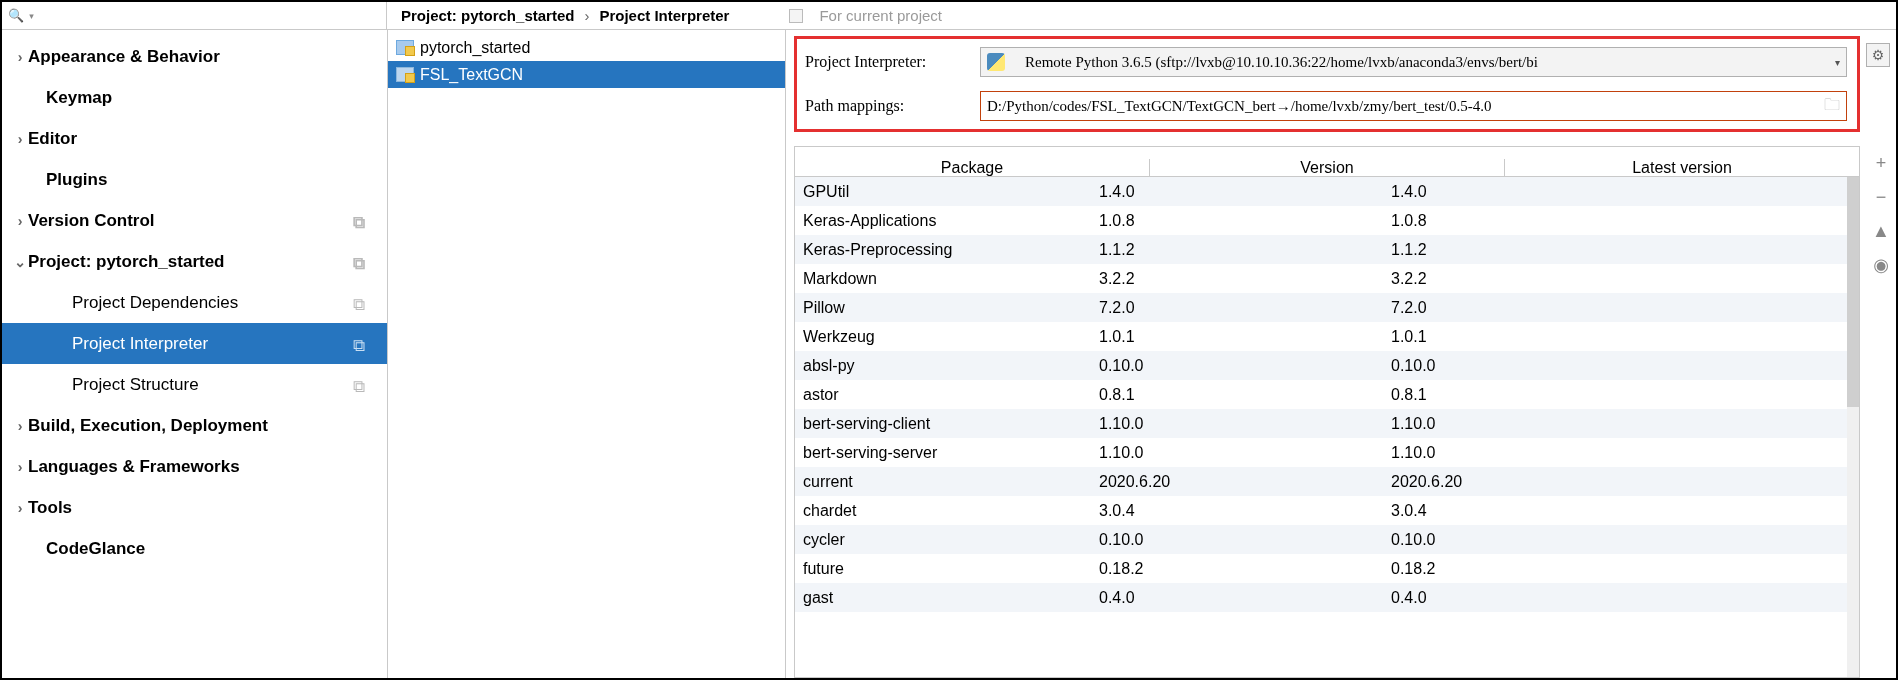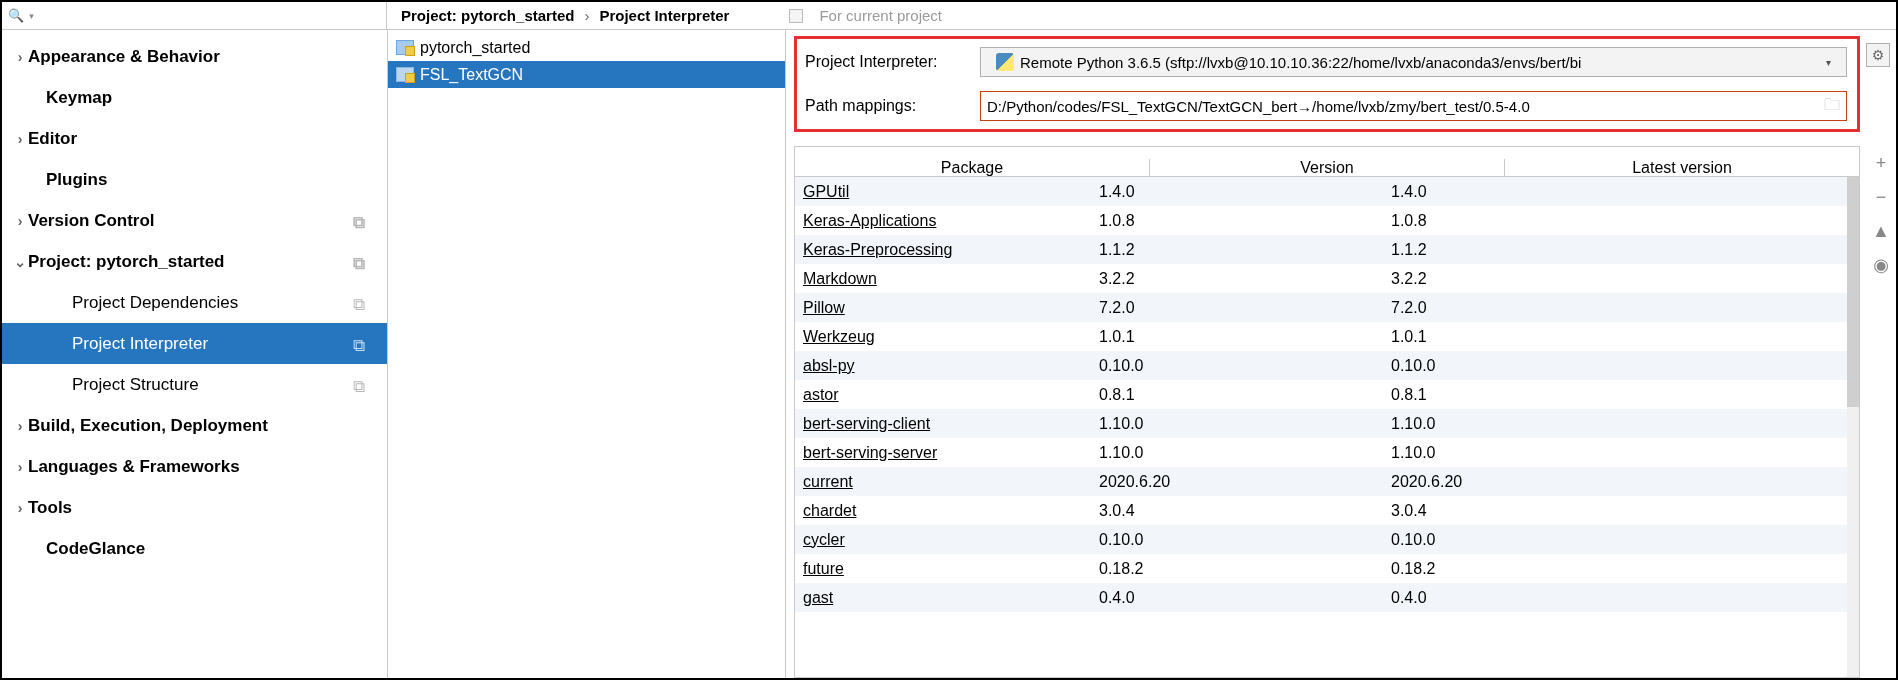--- a/index.html
+++ b/index.html
@@ -143,30 +143,31 @@
     position: relative;
   }
   .interp-block {
     margin: 6px 36px 4px 8px;
     padding: 8px 10px 8px 8px;
     border: 3px solid #e43030;
     display: grid;
     grid-template-columns: 175px 1fr;
     row-gap: 14px;
     align-items: center;
+    font-family: Liberation Serif, serif;
   }
   .interp-label { font-size: 16px; }
   .dropdown {
     display: flex;
     align-items: center;
     border: 1px solid #b0b0b0;
     background: #f3f3f3;
     height: 30px;
-    padding: 0 15px;
-    gap: 6px;
+    padding: 0 6px;
+    gap: 20px;
   }
   .py-icon {
     width: 18px; height: 18px;
     background: linear-gradient(135deg,#4b8bbe 50%,#ffe873 50%);
     border-radius: 3px;
     display: inline-block;
   }
   .dropdown-text { flex: 1; white-space: nowrap; overflow: hidden; font-size: 15px; }
   .dropdown-arrow { color: #555; font-size: 10px; }
   .path-box {
@@ -230,21 +231,21 @@
     display: flex;
     height: 29px;
     align-items: center;
   }
   .tr:nth-child(odd) { background: #f2f5f9; }
   .tr:nth-child(even) { background: #fff; }
   .td {
     font-size: 16px;
     padding-left: 8px;
   }
-  .td.c0 { width: 296px; text-decoration: underline; }
+  .td.c0 { width: 296px; }
   .td.c1 { width: 292px; }
   .td.c2 { flex: 1; }
   .toolbox {
     width: 30px;
     margin-top: 10px;
     display: flex;
     flex-direction: column;
     align-items: center;
     gap: 12px;
     padding-top: 6px;

